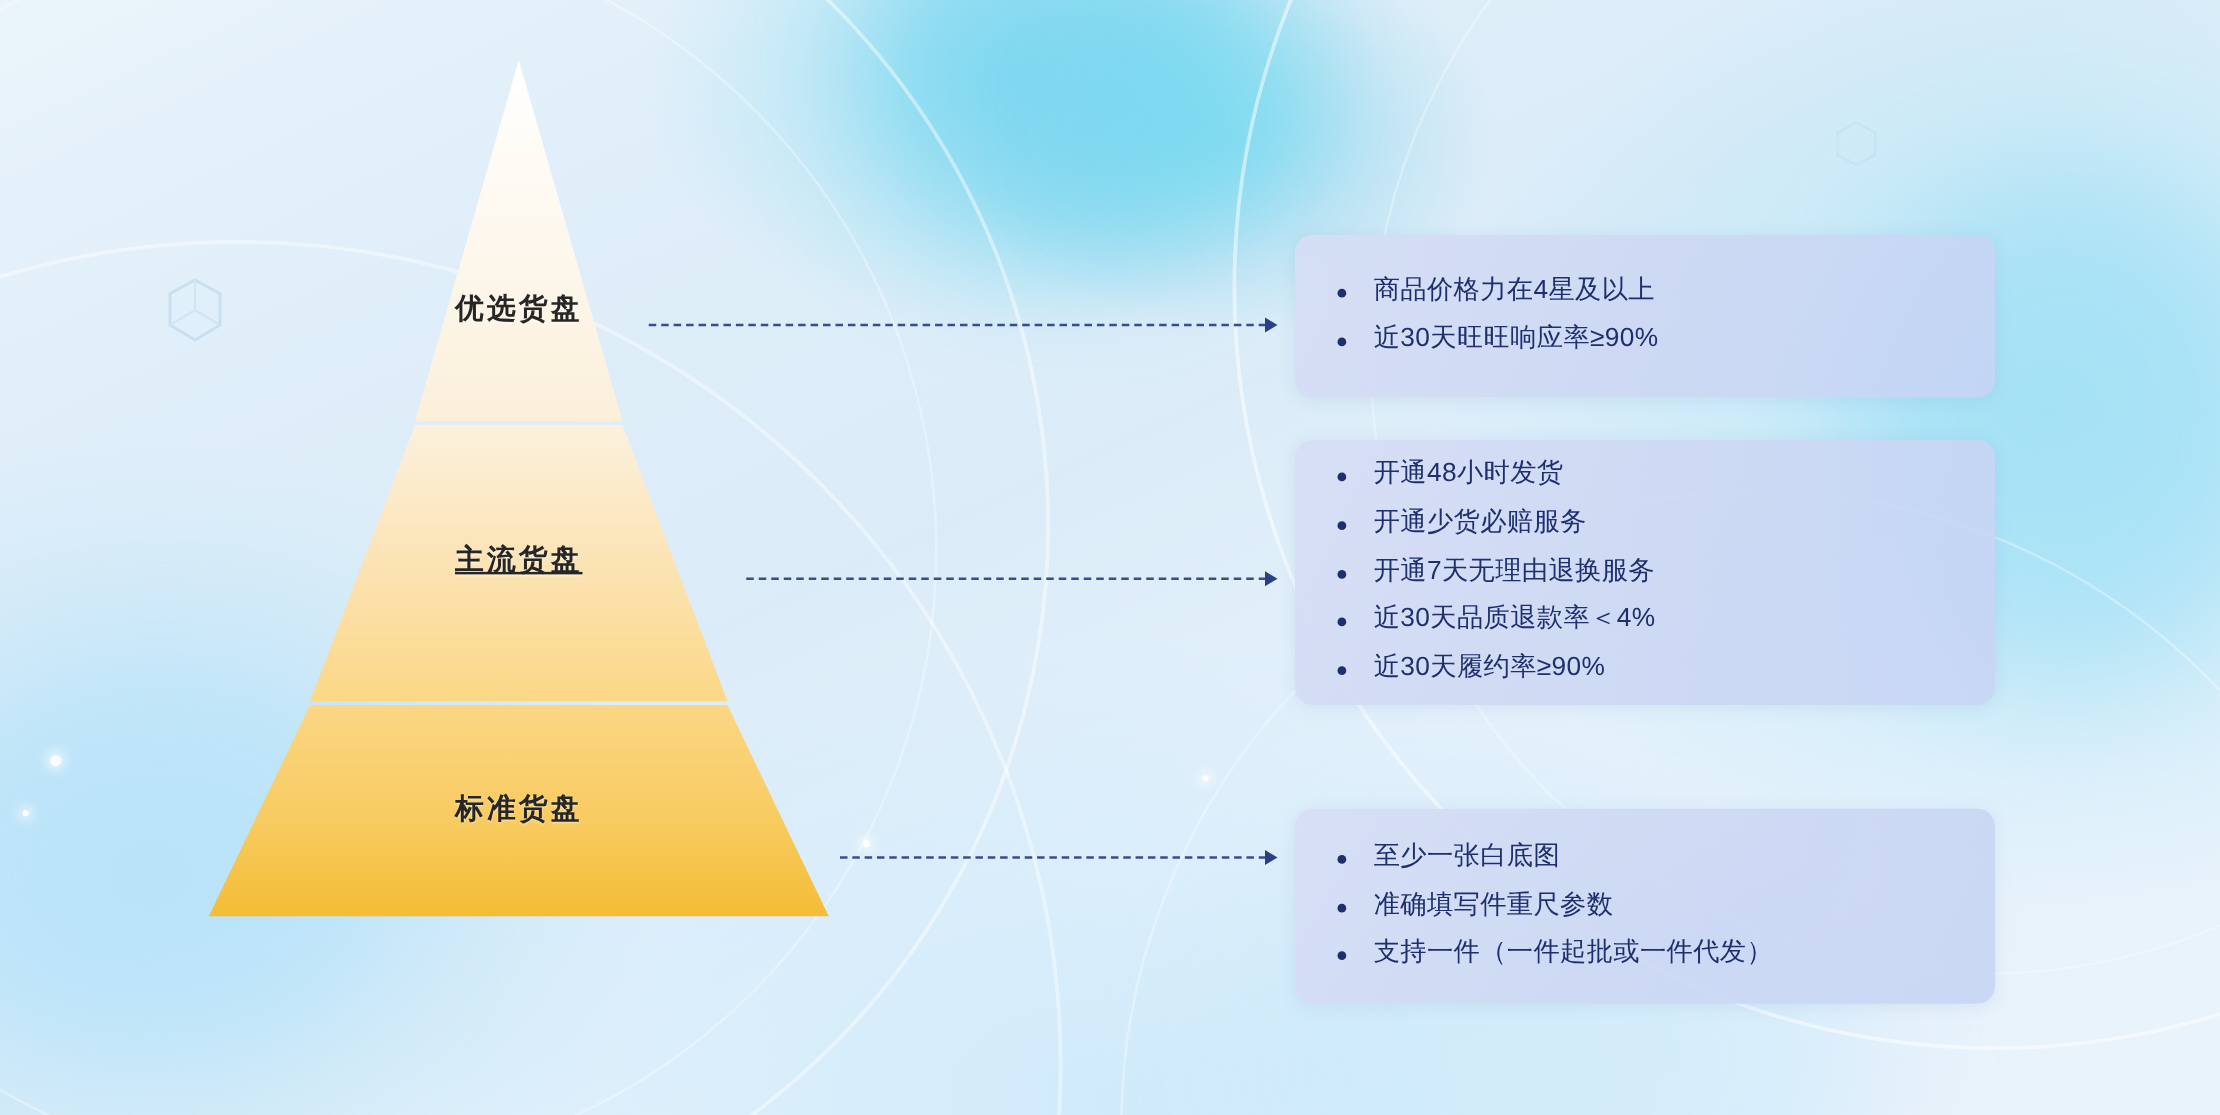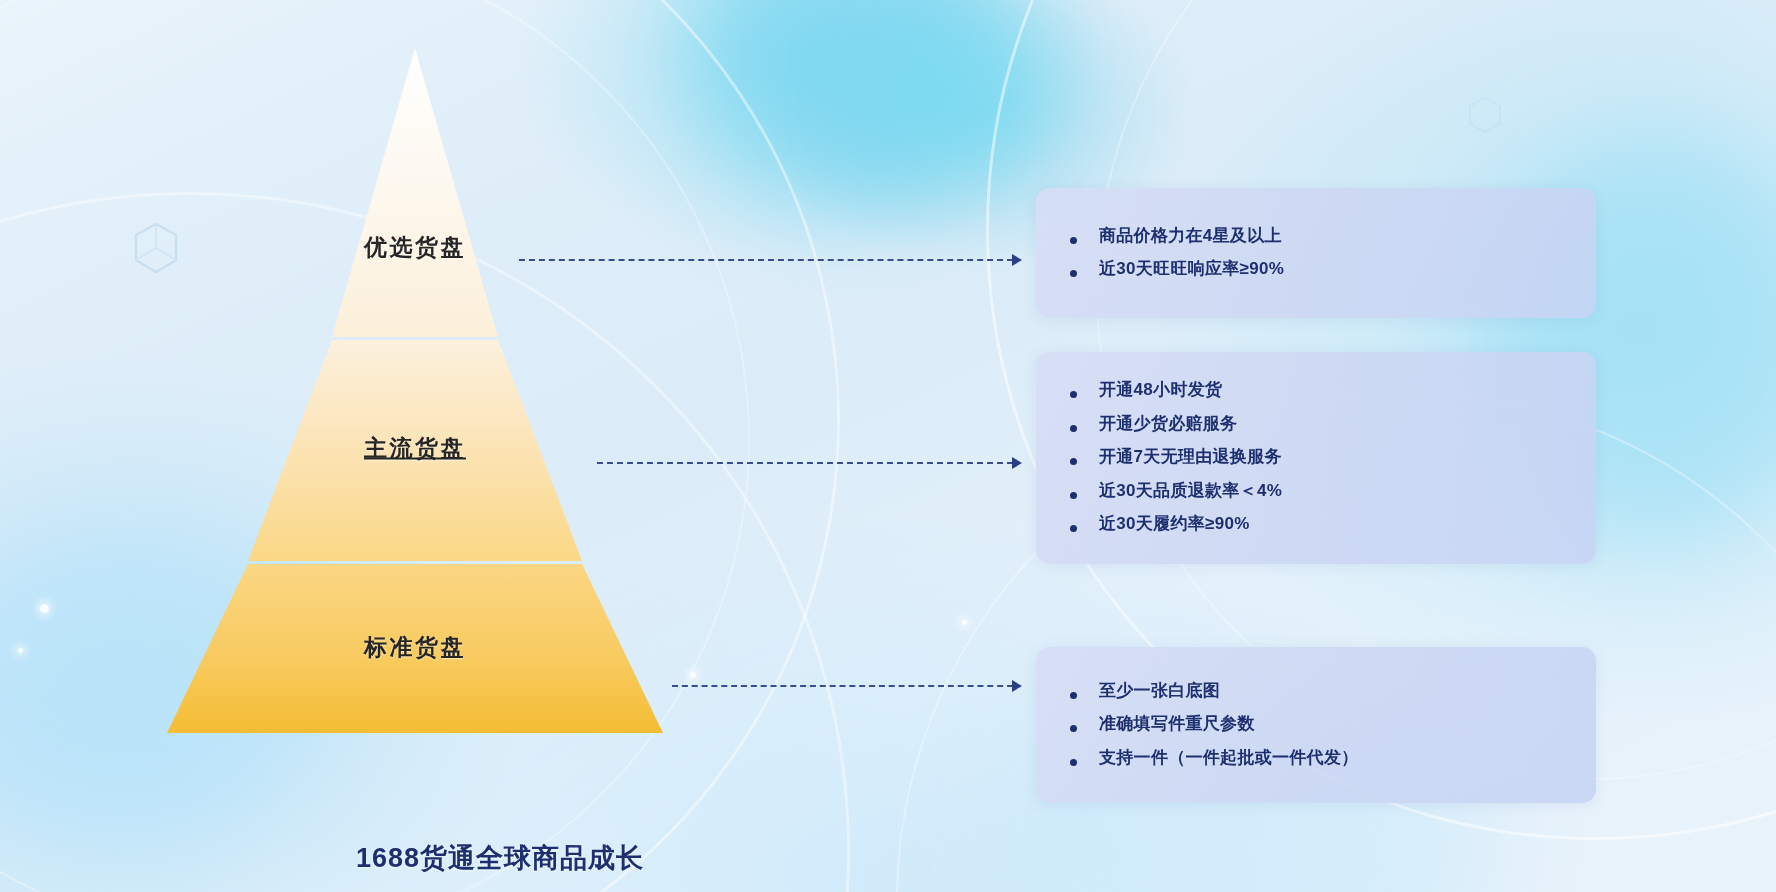--- a/index.html
+++ b/index.html
@@ -165,22 +165,22 @@
   }
   .req-bullet {
     flex: 0 0 auto;
     width: 7px; height: 7px;
     border-radius: 50%;
     background: #1d2f6f;
     margin: 13px 22px 0 4px;
   }
   .req-text {
     color: #1d2f6f;
-    font-size: 17px;
-    font-weight: 700;
+    font-size: 21px;
+    font-weight: 400;
     line-height: 1.38;
     letter-spacing: 0.3px;
     white-space: nowrap;
     text-align: right;
   }
 </style>
 </head>
 <body>
 
 <div id="stage">
@@ -236,21 +236,20 @@
 
       <path d="M380 300 L464 521 L130 521 L214 300 Z" fill="url(#gTier1)"></path>
 
       <path d="M464 524 L545 693 L49 693 L130 524 Z" fill="url(#gTier2)"></path>
     </svg>
 
     <div class="tier-label" id="tier-label-0">优选货盘</div>
     <div class="tier-label" id="tier-label-1">主流货盘</div>
     <div class="tier-label" id="tier-label-2">标准货盘</div>
 
-    <div id="pyramid-caption">1688货通全球商品成长</div>
   </div>
 
   <div class="connector" id="connector-0">
     <div class="dashline"></div>
     <div class="arrowhead"></div>
   </div>
   <div class="connector" id="connector-1">
     <div class="dashline"></div>
     <div class="arrowhead"></div>
   </div>

